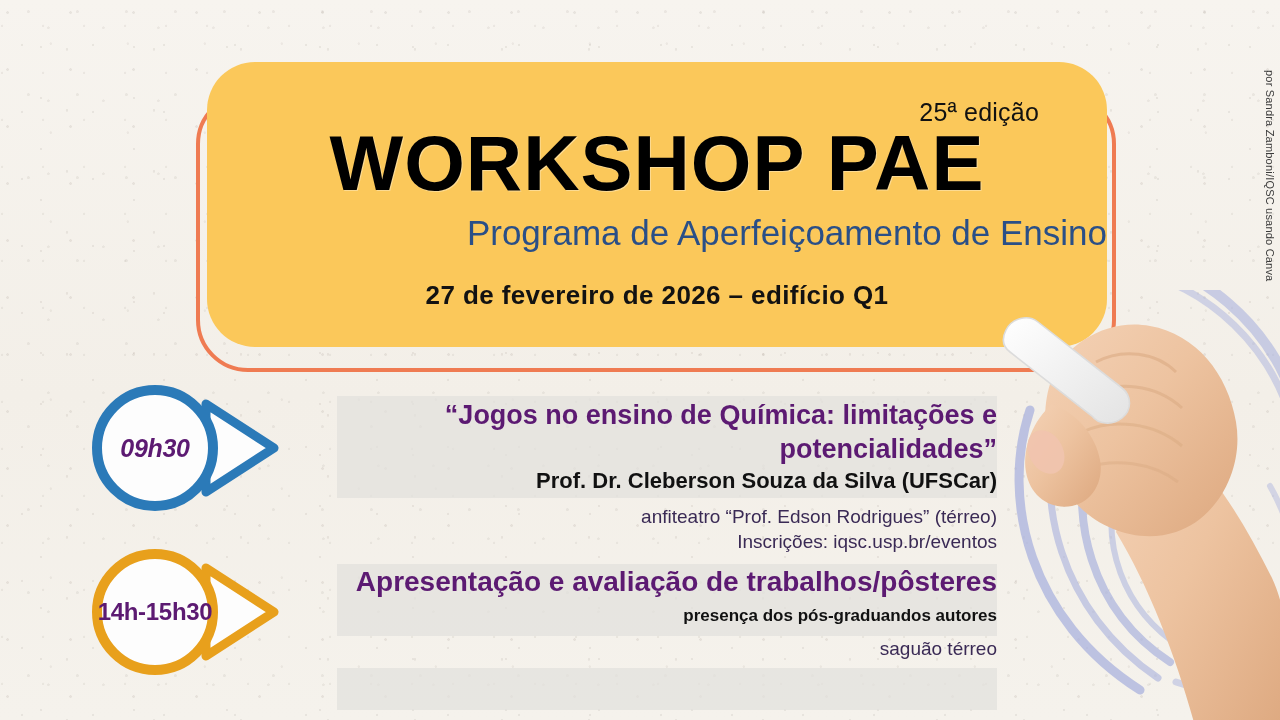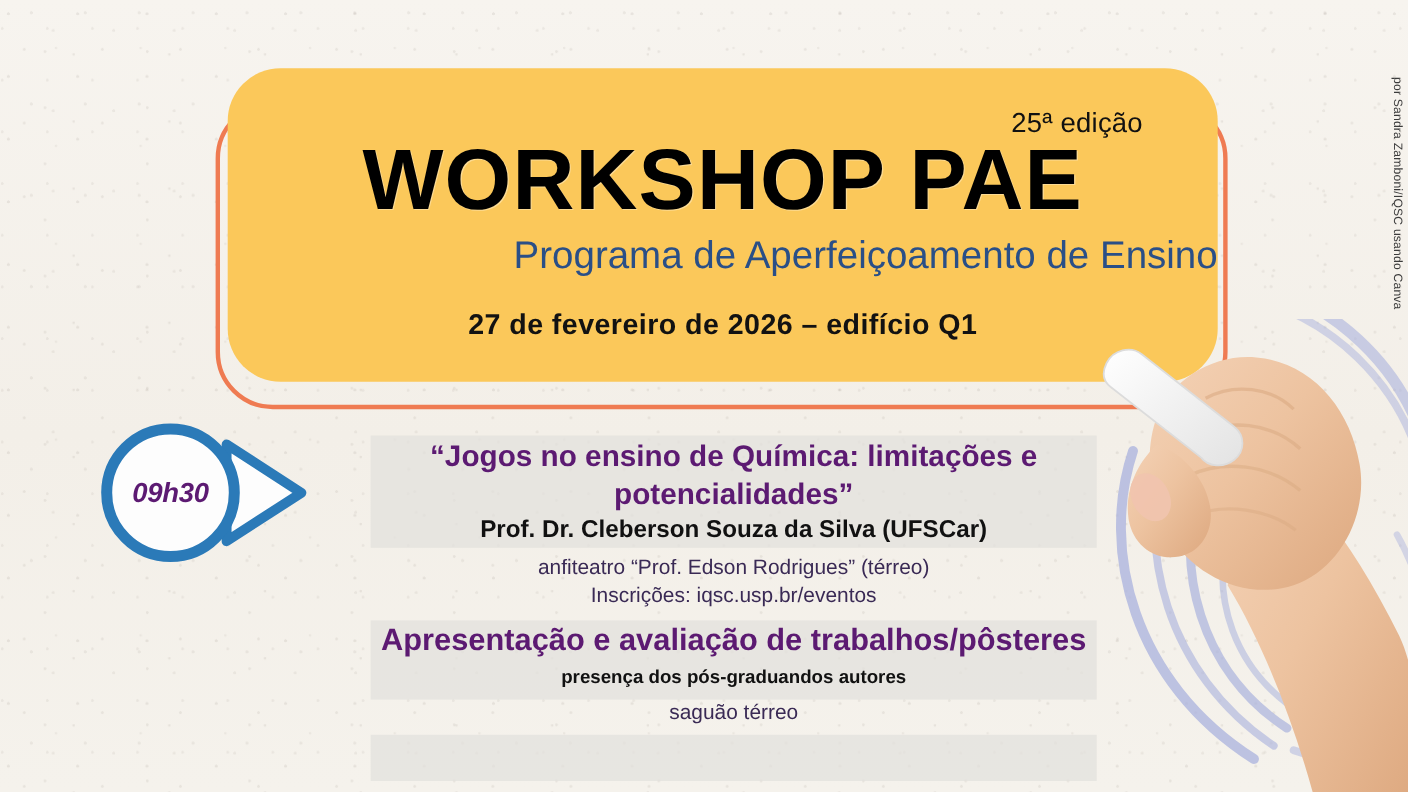--- a/index.html
+++ b/index.html
@@ -136,21 +136,21 @@
 
   
   .tint-box {
     position: absolute;
     background: rgba(226,224,221,.72);
   }
   #box-1 { left: 337px; top: 396px; width: 660px; height: 102px; }
   #box-2 { left: 337px; top: 564px; width: 660px; height: 72px; }
   #box-3 { left: 337px; top: 668px; width: 660px; height: 42px; }
 
-  .blk { position: absolute; text-align: center; }
+  .blk { position: absolute; text-align: right; }
 
   #talk-title {
     left: 337px; top: 398px; width: 660px;
     font-size: 27px; font-weight: bold; color: #5c1a72;
     line-height: 1.26;
   }
   #talk-speaker {
     left: 337px; top: 468px; width: 660px;
     font-size: 22px; font-weight: bold; color: #111;
   }
@@ -243,20 +243,28 @@
 
   <div class="badge" id="badge-1">
     <svg width="210" height="140" viewBox="0 0 210 140" fill="none">
       <path d="M118 46 L118 26 L186 70 L118 114 L118 94 Z" fill="#fdfdfd" stroke="#2b7ab8" stroke-width="9" stroke-linejoin="round"></path>
       <path d="M60 34 C 98 40, 104 52, 126 62 L126 78 C 104 88, 98 100, 60 106 Z" fill="#2b7ab8"></path>
       <circle cx="67" cy="70" r="58" fill="#fdfdfd" stroke="#2b7ab8" stroke-width="10"></circle>
     </svg>
     <div class="time-label" style="left:0;top:3px;width:134px;height:134px;font-style:italic;">09h30</div>
   </div>
 
+  <div class="badge" id="badge-2">
+    <svg width="210" height="140" viewBox="0 0 210 140" fill="none">
+      <path d="M118 46 L118 26 L186 70 L118 114 L118 94 Z" fill="#fdfdfd" stroke="#e8a01c" stroke-width="9" stroke-linejoin="round"></path>
+      <path d="M60 34 C 98 40, 104 52, 126 62 L126 78 C 104 88, 98 100, 60 106 Z" fill="#e8a01c"></path>
+      <circle cx="67" cy="70" r="58" fill="#fdfdfd" stroke="#e8a01c" stroke-width="10"></circle>
+    </svg>
+    <div class="time-label" style="left:0;top:3px;width:134px;height:134px;">14h-15h30</div>
+  </div>
 
   <div class="blk" id="talk-title">“Jogos no ensino de Química: limitações e potencialidades”</div>
   <div class="blk" id="talk-speaker">Prof. Dr. Cleberson Souza da Silva (UFSCar)</div>
   <div class="blk" id="talk-venue">
     <div>anfiteatro “Prof. Edson Rodrigues” (térreo)</div>
     <div>Inscrições: iqsc.usp.br/eventos</div>
   </div>
 
   <div class="blk" id="session2-title">Apresentação e avaliação de trabalhos/pôsteres</div>
   <div class="blk" id="session2-note">presença dos pós-graduandos autores</div>

